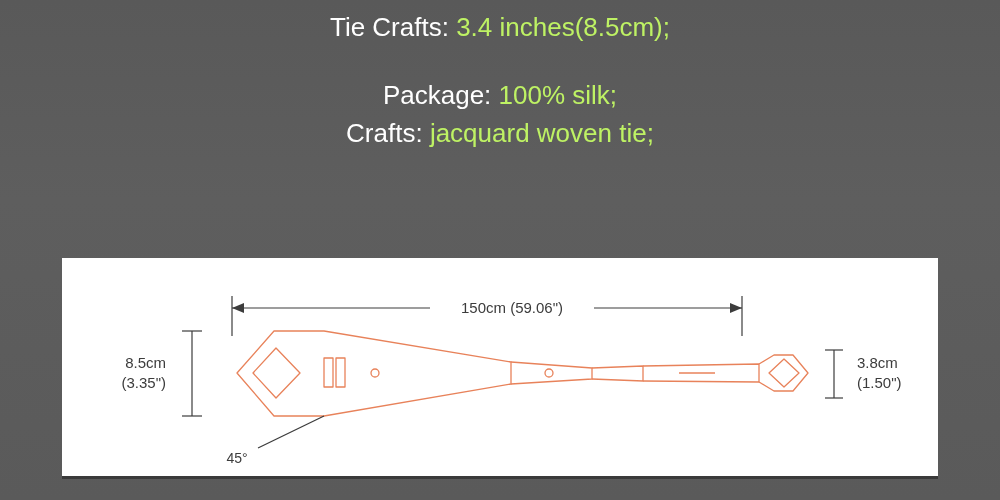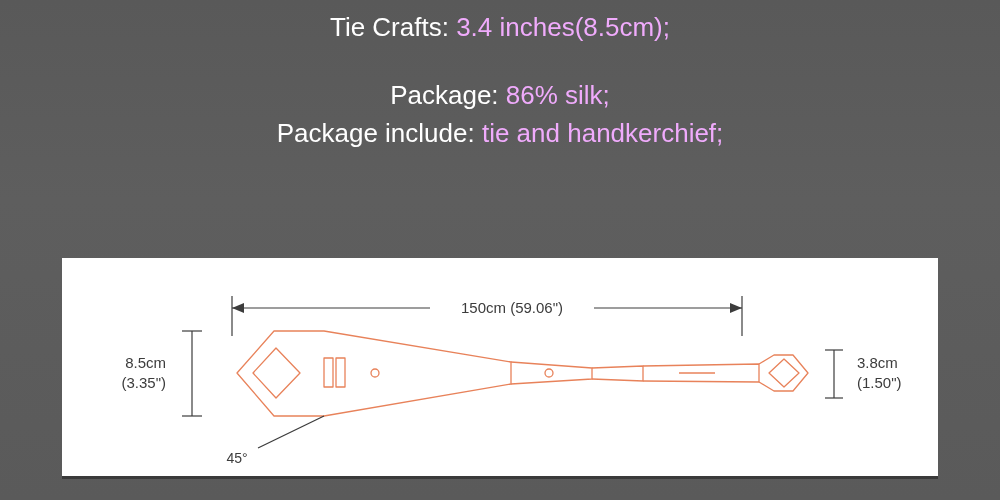--- a/index.html
+++ b/index.html
@@ -29,21 +29,21 @@
     top: 8px;
     text-align: center;
   }
   .spec-line {
     font-size: 26px;
     line-height: 38px;
     color: #ffffff;
     white-space: nowrap;
   }
   .spec-line .val {
-    color: #f0abfc;
+    color: #bef264;
   }
   .spec-gap {
     height: 30px;
   }
 
   
   .diagram-panel {
     position: absolute;
     left: 62px;
     top: 258px;
@@ -72,27 +72,27 @@
 <div class="spec-block">
 
   <div class="spec-line">
     <span>Tie Crafts: </span><span class="val">3.4 inches(8.5cm);</span>
   </div>
 
 
   <div class="spec-gap"></div>
 
   <div class="spec-line">
-    <span>Package: </span><span class="val">86% silk;</span>
+    <span>Package: </span><span class="val">100% silk;</span>
   </div>
 
+  <div class="spec-line">
+    <span>Crafts: </span><span class="val">jacquard woven tie;</span>
+  </div>
 
-  <div class="spec-line">
-    <span>Package include: </span><span class="val">tie and handkerchief;</span>
-  </div>
 
 </div>
 
 <div class="diagram-panel">
   <svg width="876" height="218" viewBox="0 0 876 218" xmlns="http://www.w3.org/2000/svg">
     <g stroke="#e8825a" stroke-width="1.3" fill="none" stroke-linejoin="round">
 
       <path d="M175 115 L212 73 L262 73 L449 104 L449 126 L262 158 L212 158 Z"></path>
 
       <path d="M191 115 L214 90 L238 115 L214 140 Z"></path>

